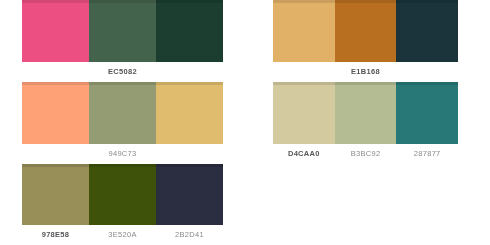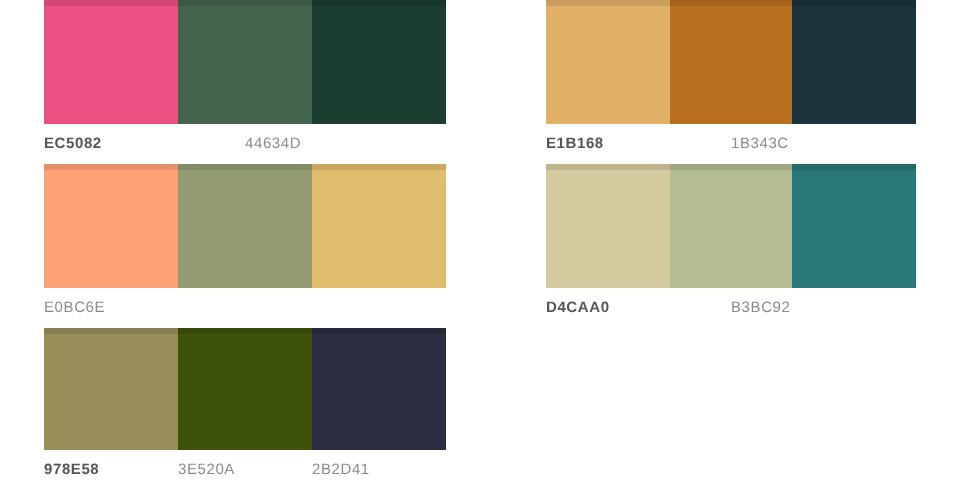--- a/index.html
+++ b/index.html
@@ -65,21 +65,21 @@
     pointer-events: none;
   }
   .label-row {
     display: flex;
     flex: 0 0 20px;
     align-items: center;
     background: #ffffff;
   }
   .hex-label {
     flex: 1 1 33.3333%;
-    text-align: left;
+    text-align: center;
     font-size: 7.5px;
     letter-spacing: 0.3px;
     color: #8a8a8a;
     line-height: 20px;
     white-space: nowrap;
   }
   .hex-label.first {
     color: #55555a;
     font-weight: bold;
   }
@@ -93,62 +93,61 @@
 
   <div class="palette-card col-left row-1">
     <div class="card-inner">
       <div class="swatch-row">
         <div class="swatch" style="background-color: rgb(236, 80, 130);"></div>
         <div class="swatch" style="background-color: rgb(68, 99, 77);"></div>
         <div class="swatch" style="background-color: rgb(27, 62, 49);"></div>
       </div>
       <div class="label-row">
         <div class="hex-label first">EC5082</div>
-        <div class="hex-label">44634D</div>
       </div>
     </div>
   </div>
 
   <div class="palette-card col-right row-1">
     <div class="card-inner">
       <div class="swatch-row">
         <div class="swatch" style="background-color: rgb(225, 177, 104);"></div>
         <div class="swatch" style="background-color: rgb(185, 111, 32);"></div>
         <div class="swatch" style="background-color: rgb(27, 52, 60);"></div>
       </div>
       <div class="label-row">
         <div class="hex-label first">E1B168</div>
-        <div class="hex-label">1B343C</div>
       </div>
     </div>
   </div>
 
   <div class="palette-card col-left row-2">
     <div class="card-inner">
       <div class="swatch-row">
         <div class="swatch" style="background-color: rgb(255, 161, 119);"></div>
         <div class="swatch" style="background-color: rgb(148, 156, 115);"></div>
         <div class="swatch" style="background-color: rgb(224, 188, 110);"></div>
       </div>
       <div class="label-row">
-        <div class="hex-label">E0BC6E</div>
+        <div class="hex-label">949C73</div>
       </div>
     </div>
   </div>
 
   <div class="palette-card col-right row-2">
     <div class="card-inner">
       <div class="swatch-row">
         <div class="swatch" style="background-color: rgb(212, 202, 160);"></div>
         <div class="swatch" style="background-color: rgb(179, 188, 146);"></div>
         <div class="swatch" style="background-color: rgb(40, 120, 119);"></div>
       </div>
       <div class="label-row">
         <div class="hex-label first">D4CAA0</div>
         <div class="hex-label">B3BC92</div>
+        <div class="hex-label">287877</div>
       </div>
     </div>
   </div>
 
   <div class="palette-card col-left row-3">
     <div class="card-inner">
       <div class="swatch-row">
         <div class="swatch" style="background-color: rgb(151, 142, 88);"></div>
         <div class="swatch" style="background-color: rgb(62, 82, 10);"></div>
         <div class="swatch" style="background-color: rgb(43, 45, 65);"></div>

